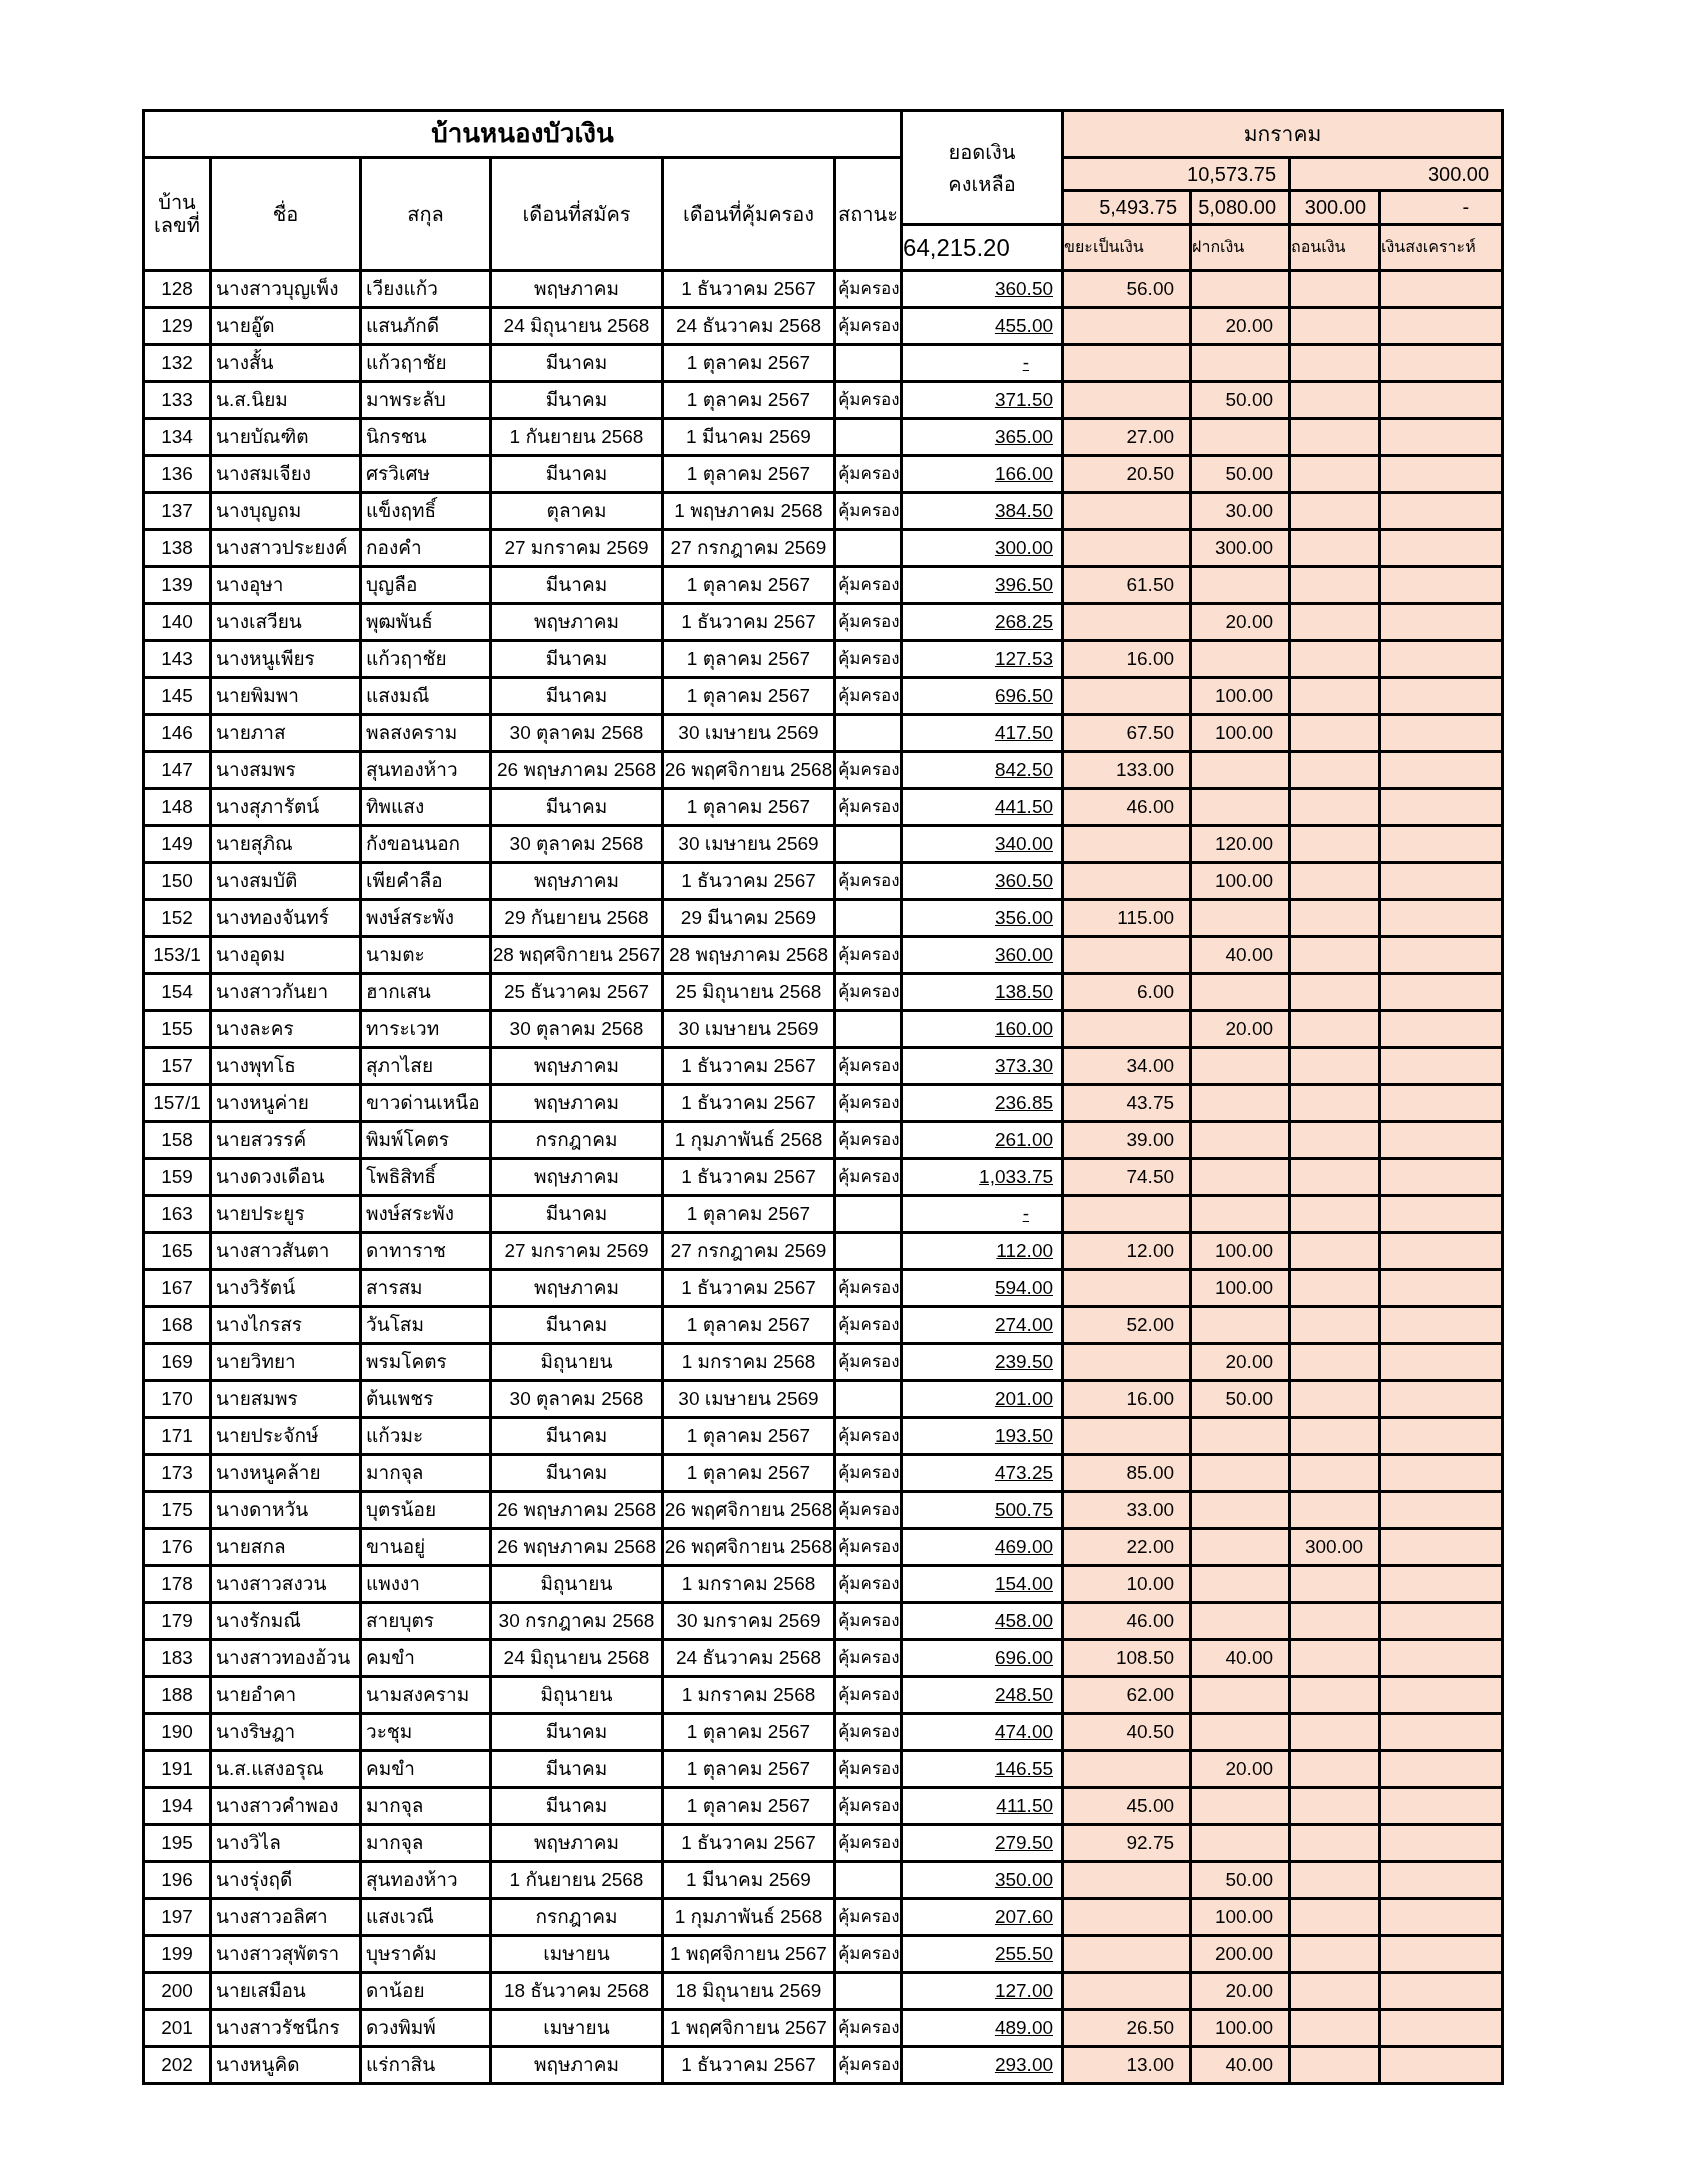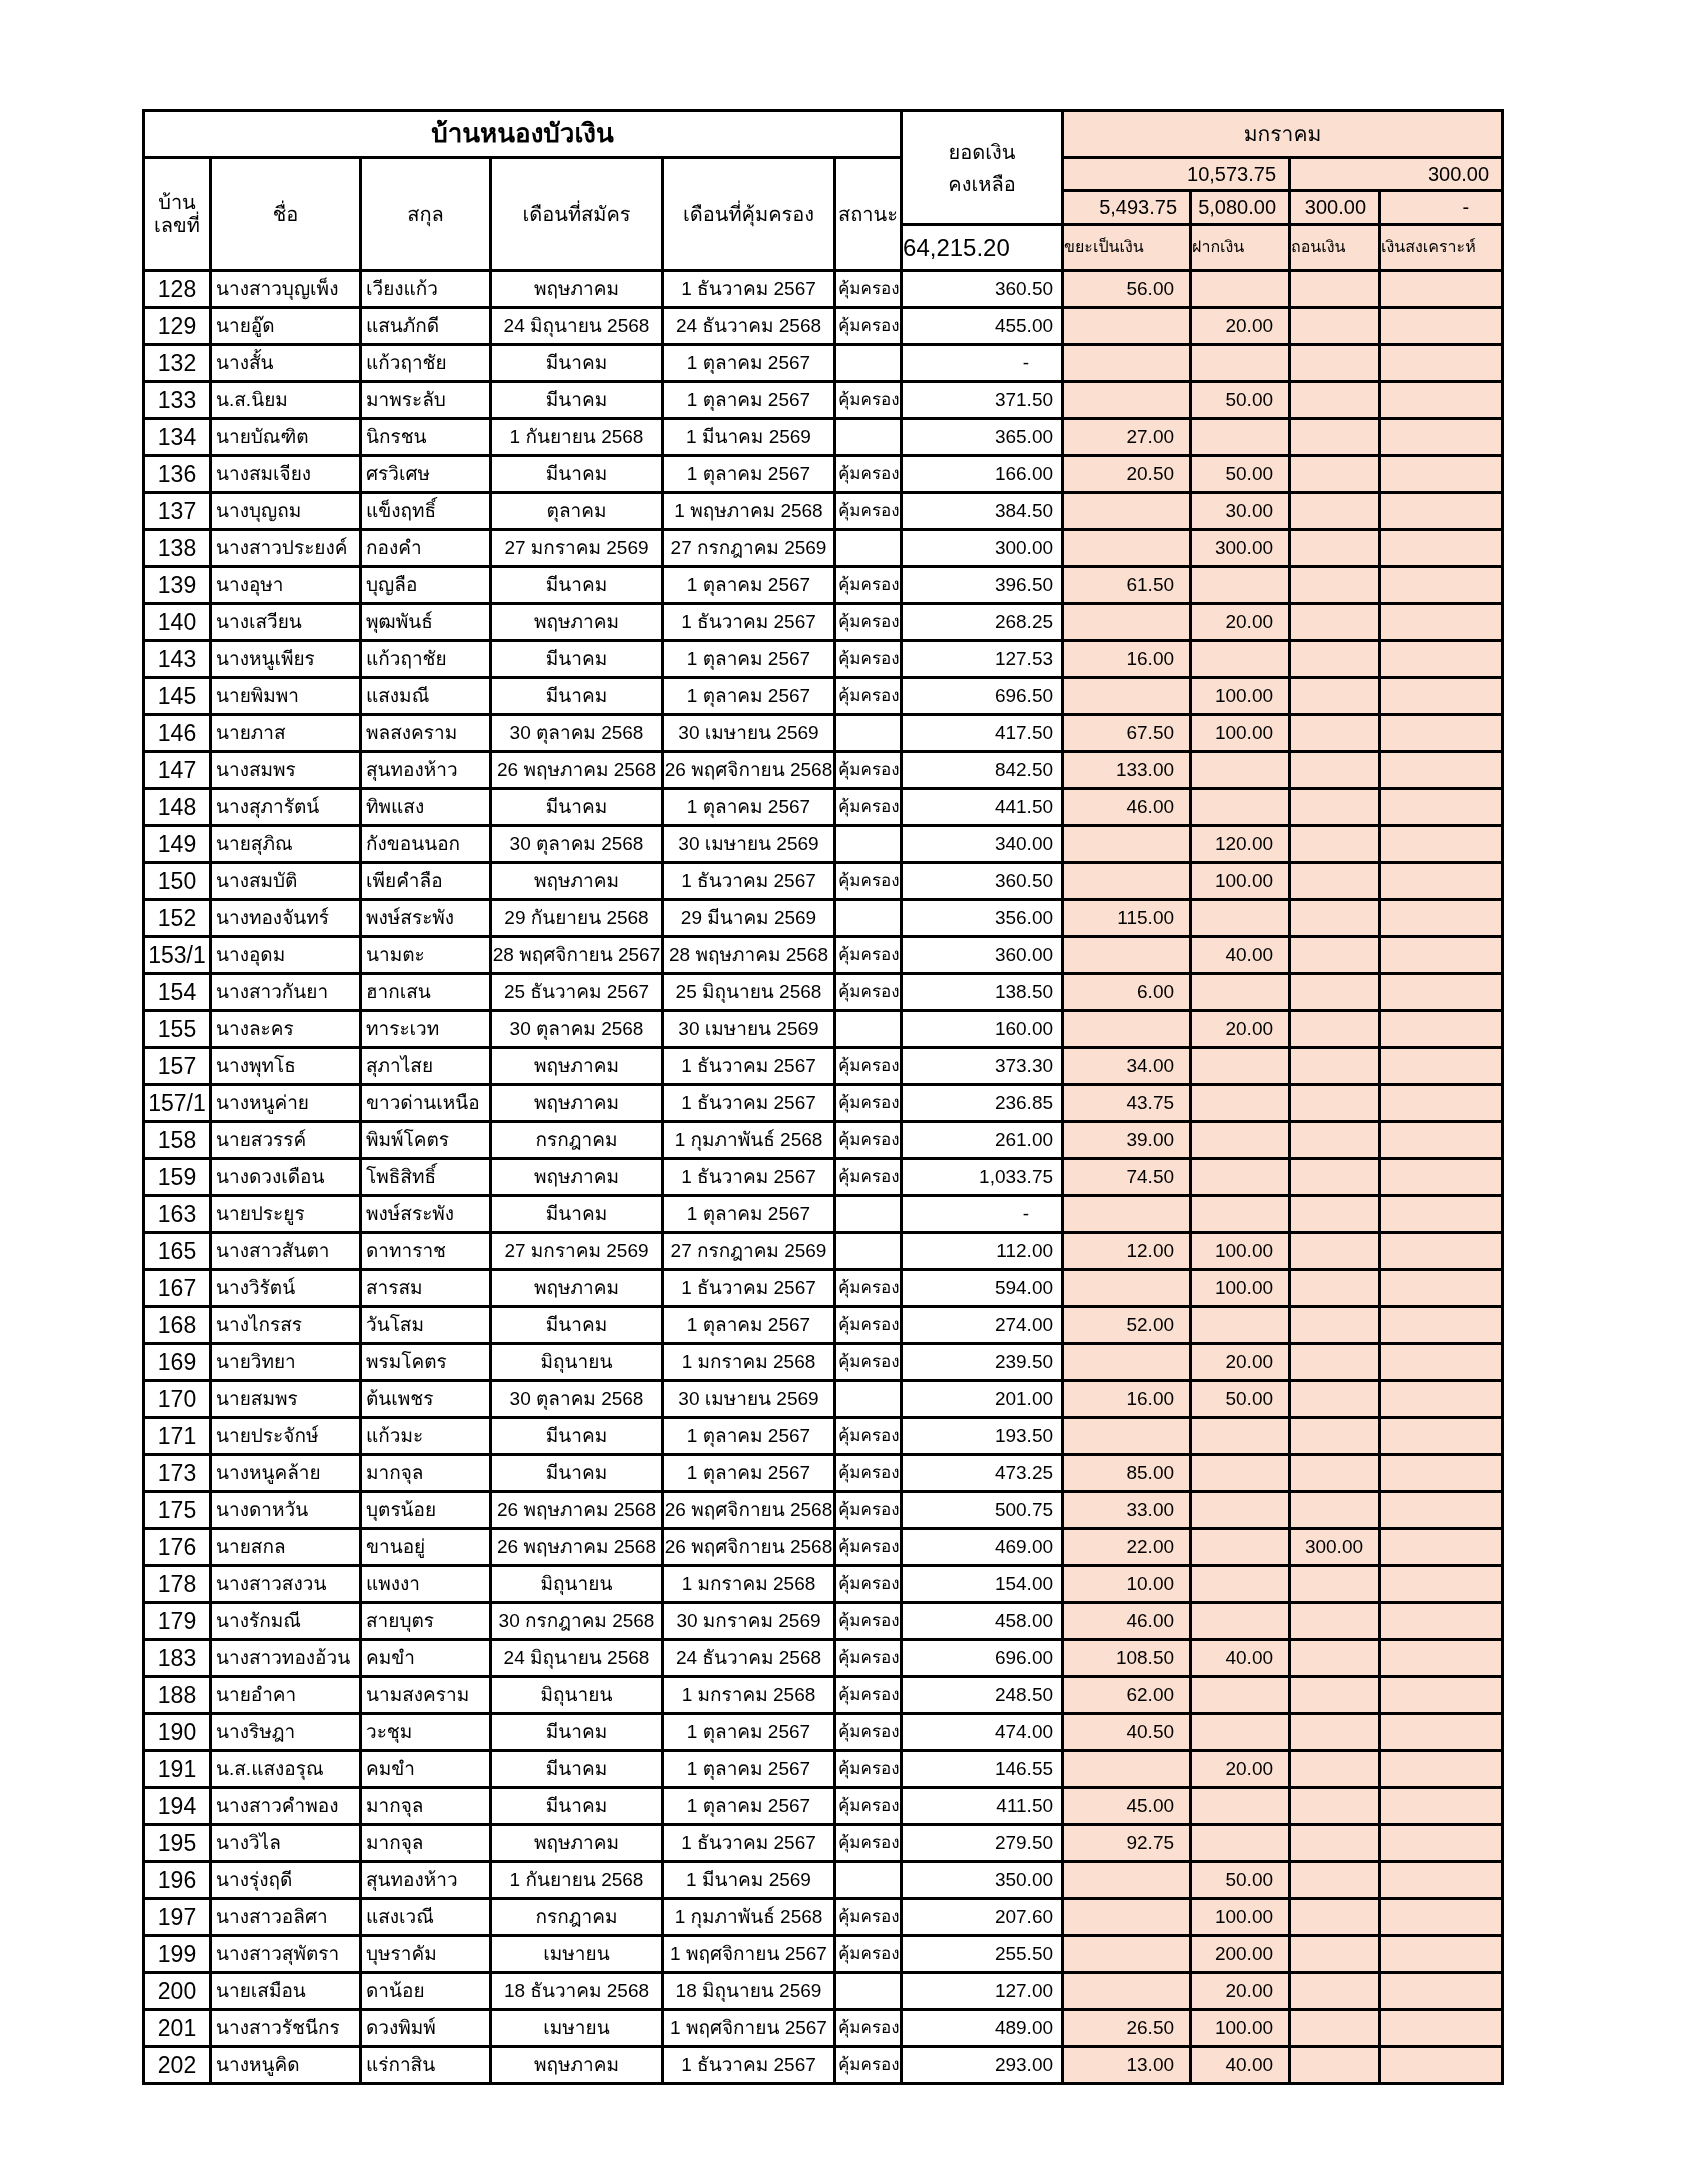--- a/index.html
+++ b/index.html
@@ -20,25 +20,25 @@
   .pink{background:#fbdfd0;}
   .month-cell{text-align:center;font-size:21px;}
   .num{text-align:right;padding-right:12px;font-size:20px;margin-left:32px;}
   .sublabel{text-align:left;font-size:16px;}
   .balance-total{text-align:left;padding-right:8px;font-size:24px;}
   .hrowB{height:33px;}
   .hrowC{height:34px;}
   .hrowD{height:46px;}
   
   tbody tr{height:37px;}
-  .c-no{text-align:center;font-size:23px;}
+  .c-no{text-align:center;font-size:19px;}
   .c-name,.c-surname{text-align:left;padding-left:4px;font-size:19px;}
   .c-date{text-align:center;font-size:19px;}
   .c-status{text-align:left;padding-left:2px;font-size:17px;white-space:nowrap;margin-left:8px;}
-  .c-balance{text-align:right;padding-right:8px;font-size:19px;}
+  .c-balance{text-align:right;padding-right:8px;font-size:19px;text-decoration:underline;}
   .c-money{text-align:right;padding-right:15px;font-size:19px;}
   .dash{padding-right:32px;}
 </style>
 </head>
 <body>
 
 <div class="sheet">
   <table>
     <colgroup>
       <col style="width:67px">

